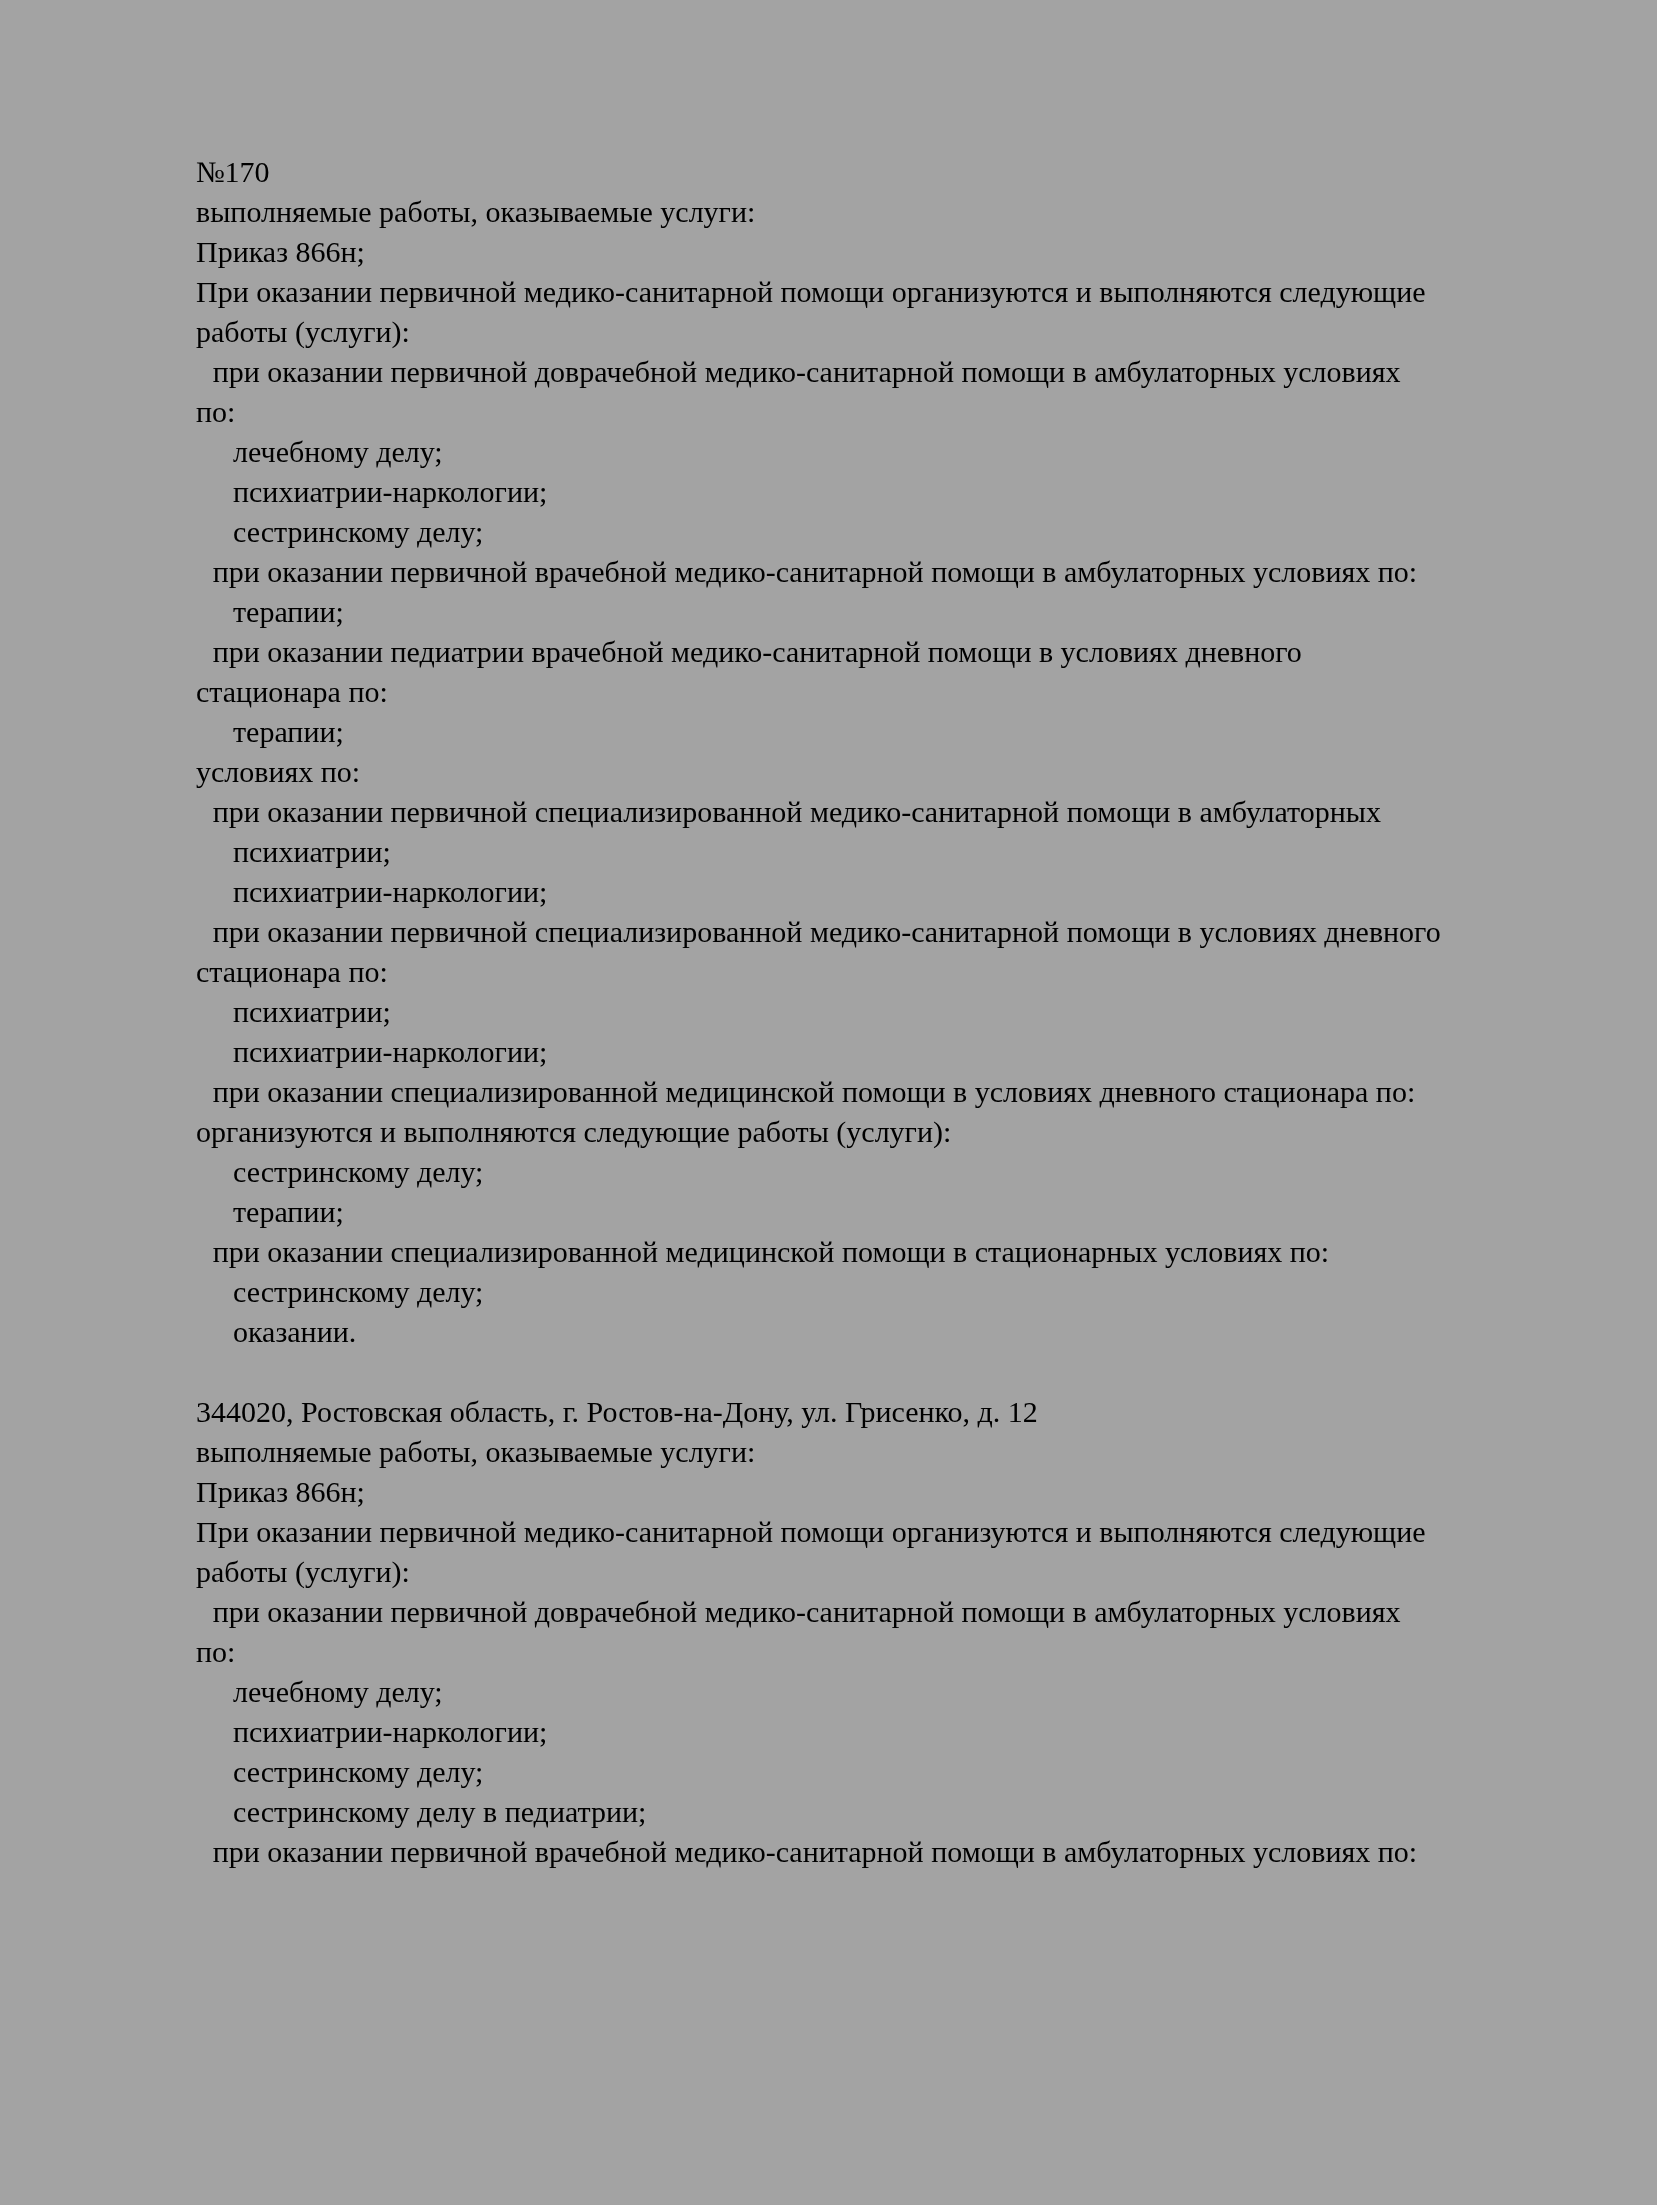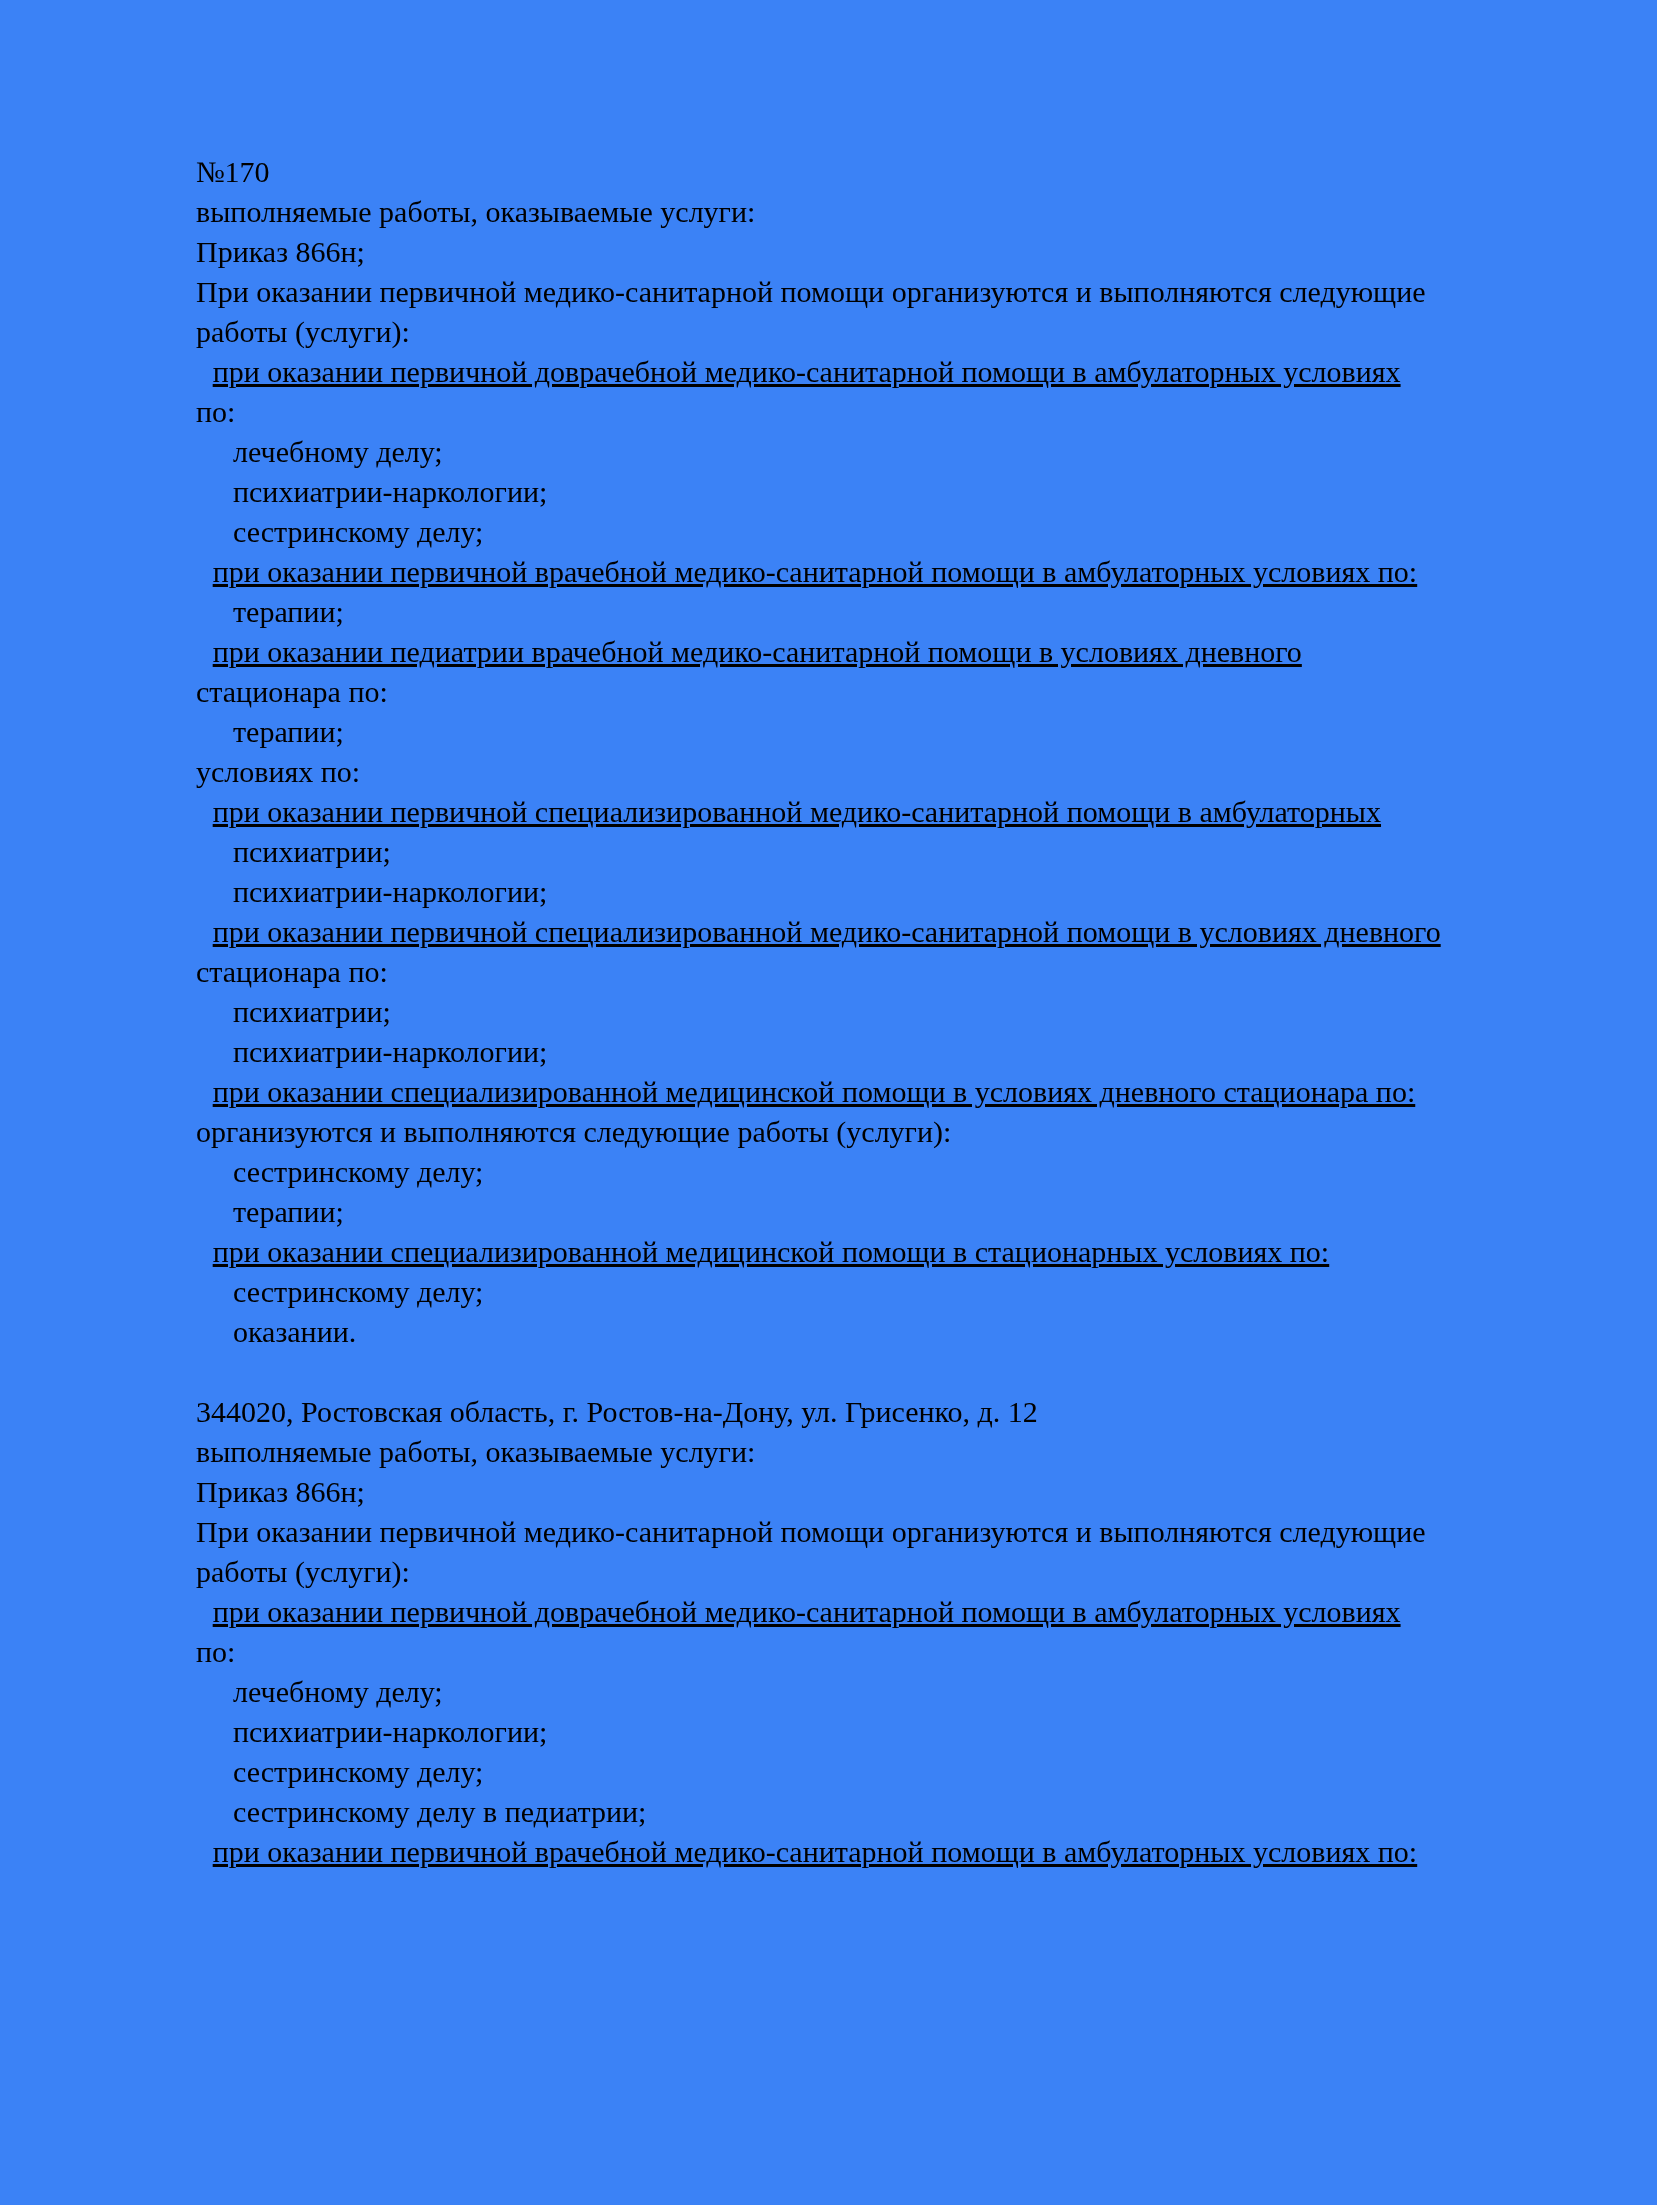--- a/index.html
+++ b/index.html
@@ -4,39 +4,39 @@
 <style>
   html, body {
     margin: 0;
     padding: 0;
     background: #ffffff;
   }
   .page {
     position: relative;
     width: 1657px;
     height: 2205px;
-    background: #3b82f6;
+    background: #a3a3a3;
     overflow: hidden;
   }
   .text-block {
     position: absolute;
     left: 196px;
     top: 152px;
     width: 1403px;
     font-family: "Liberation Serif", "DejaVu Serif", serif;
     font-size: 30px;
     line-height: 40px;
     color: #000000;
   }
   .line {
     white-space: pre;
     min-height: 40px;
   }
   .ind0 { padding-left: 0; }
-  .ind1 { padding-left: 16.7px; text-decoration: underline; }
+  .ind1 { padding-left: 16.7px; }
   .ind2 { padding-left: 37px; }
 </style>
 </head>
 <body>
 
 <div class="page">
   <div class="text-block" id="lines-container">
       <div class="line ind0">№170</div>
       <div class="line ind0">выполняемые работы, оказываемые услуги:</div>
       <div class="line ind0">Приказ 866н;</div>

